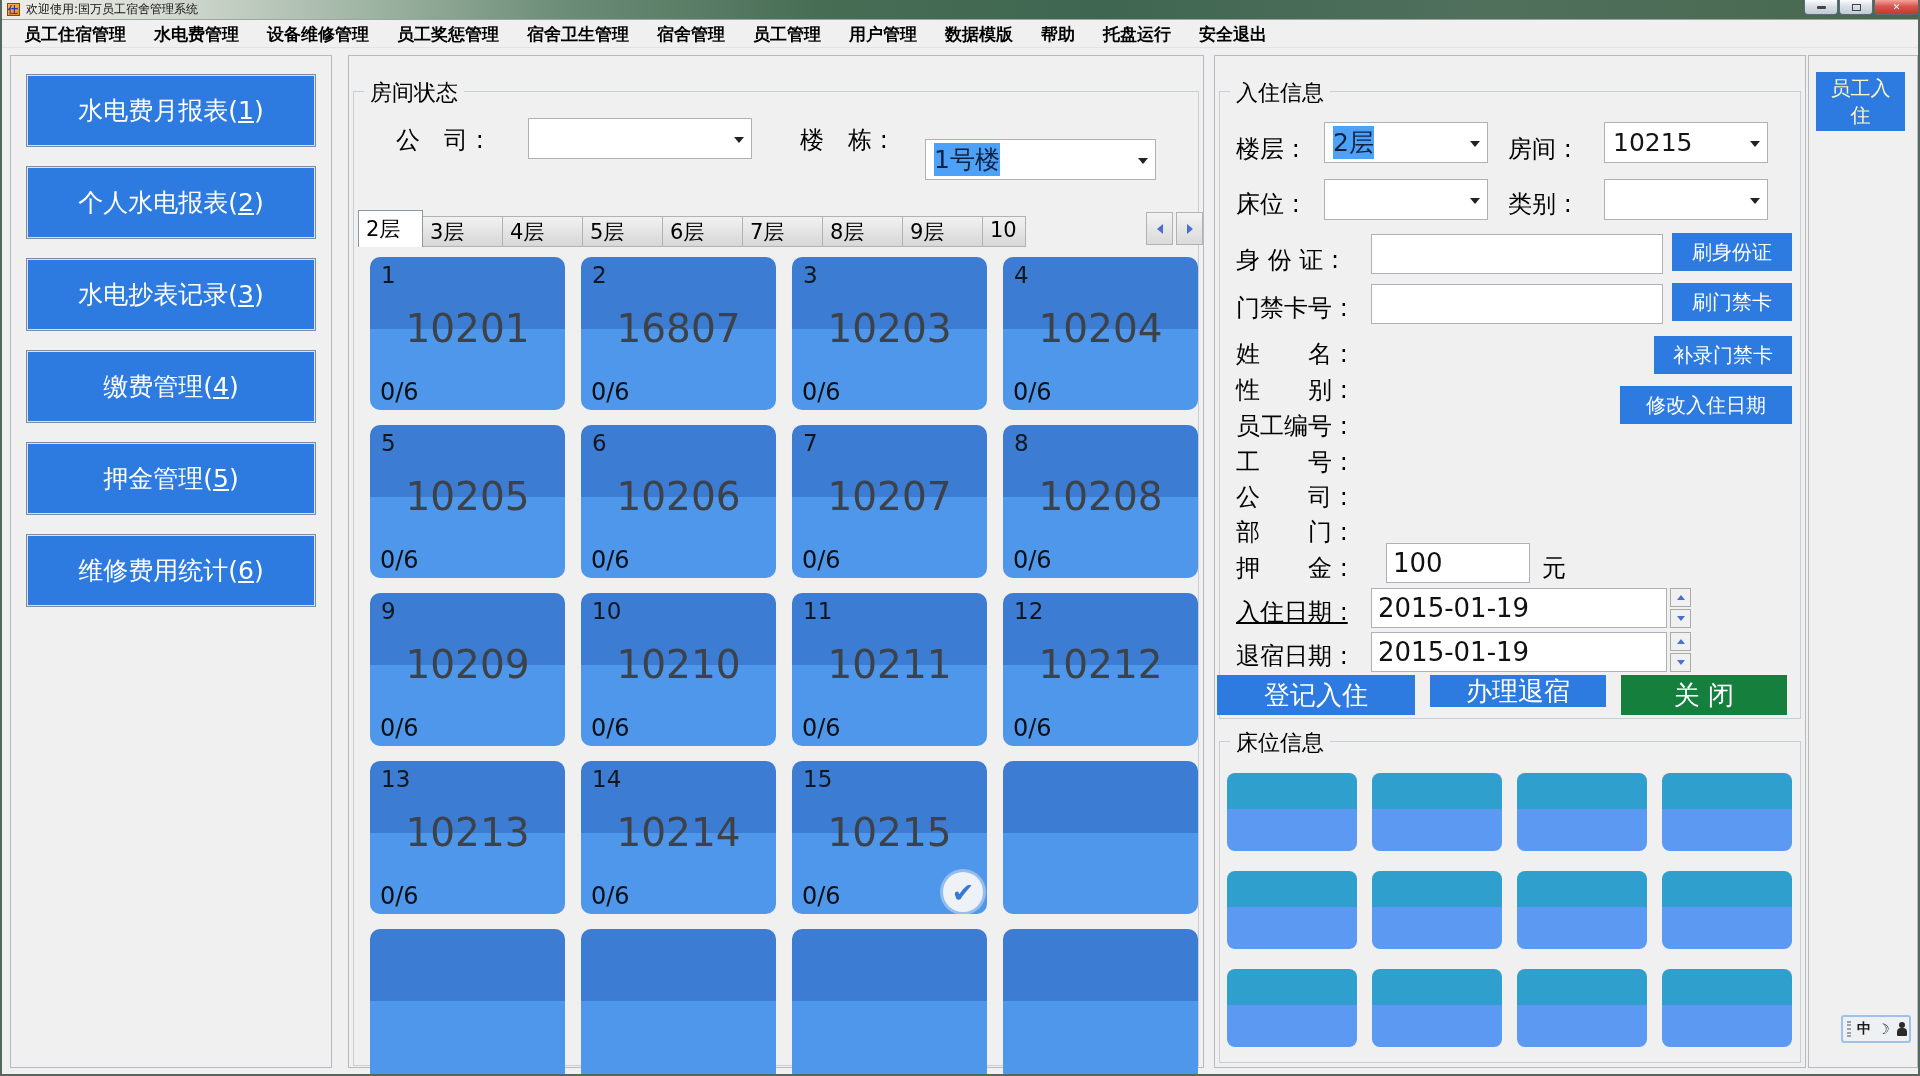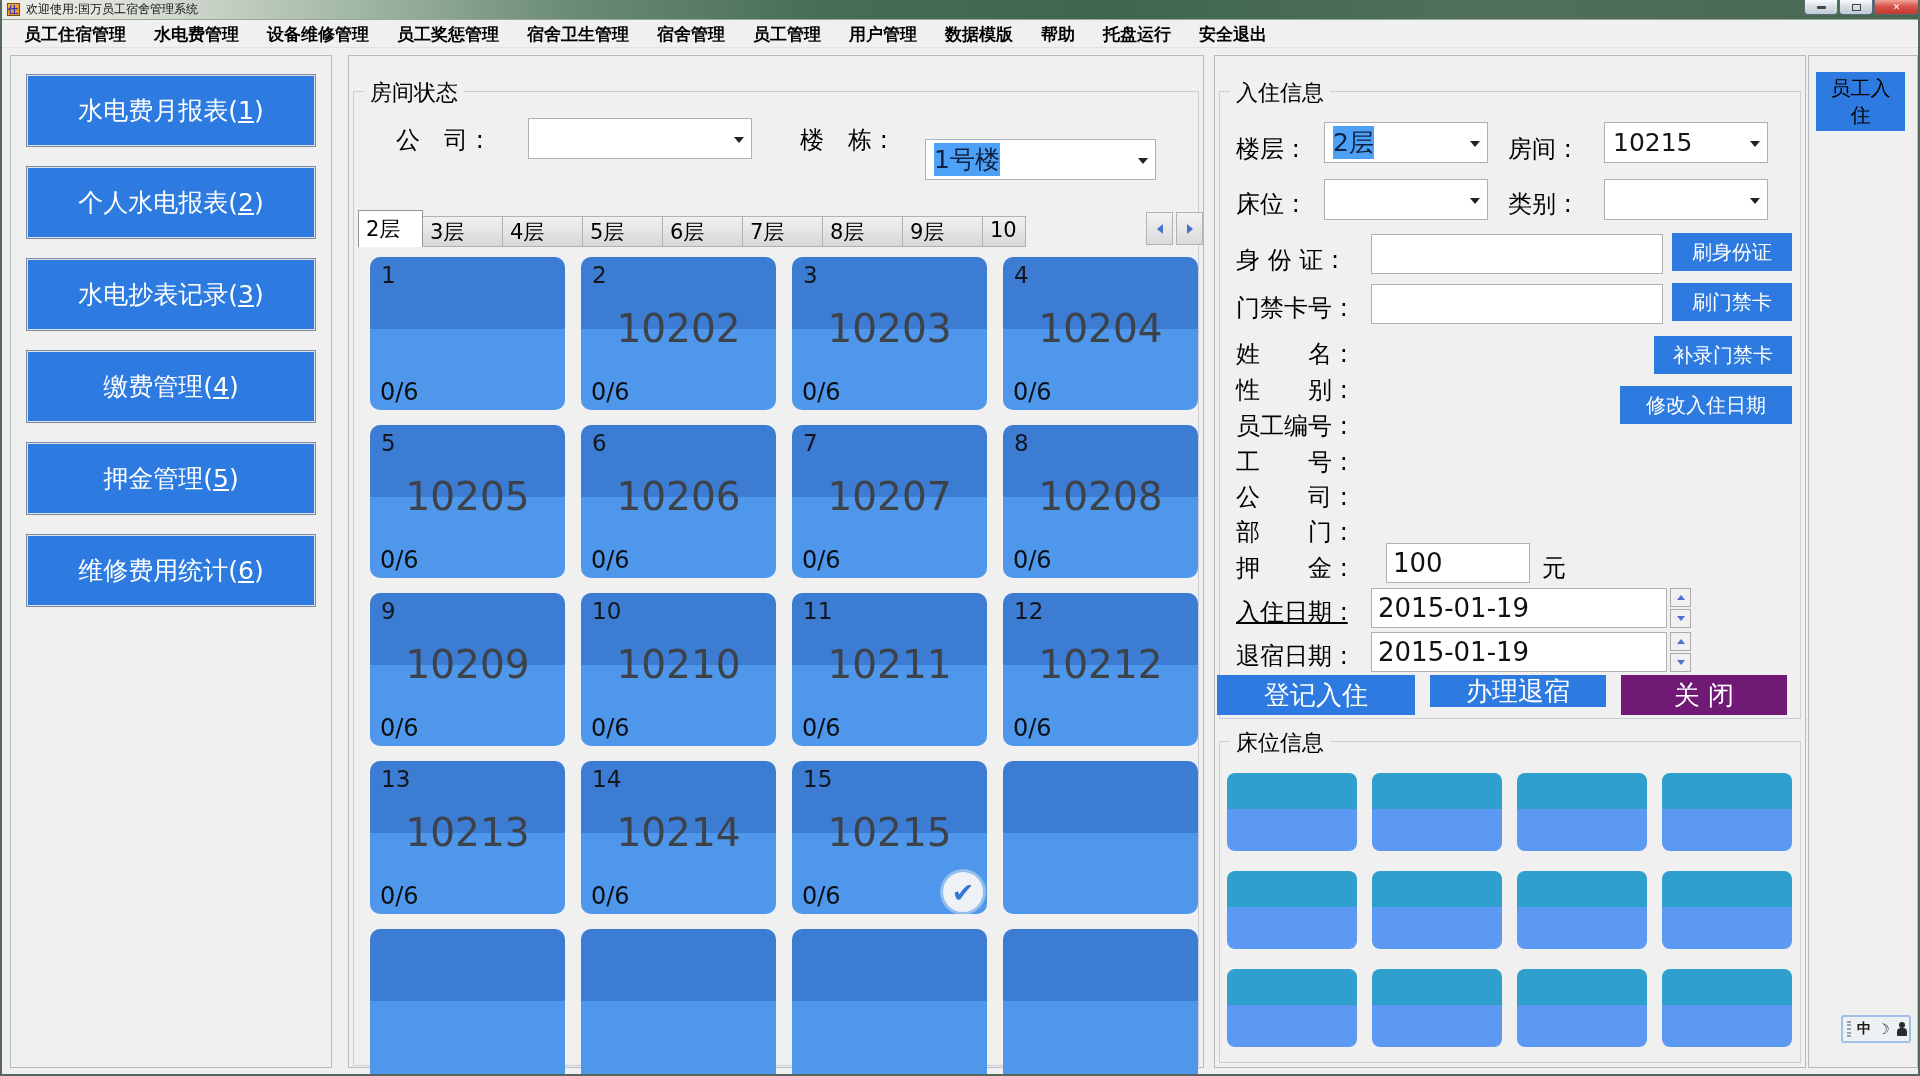--- a/index.html
+++ b/index.html
@@ -70,33 +70,33 @@
   .t-check{position:absolute;right:4px;bottom:2px;width:40px;height:40px;border-radius:50%;
     background:#eef1f5;display:flex;align-items:center;justify-content:center;
     color:#3777d6;font-size:27px;font-weight:bold;box-shadow:0 0 0 3px rgba(230,235,242,.45);}
   
   .gb-checkin{left:4px;top:35px;width:582px;height:628px;}
   .ck-label{position:absolute;font-size:24px;color:#000;white-space:nowrap;}
   .ck-input{position:absolute;height:40px;background:#fff;border:1px solid #aeb2b8;font-size:26px;color:#111;
     padding:0 6px;font-family:"DejaVu Sans","Liberation Sans",sans-serif;}
   .btn-blue{position:absolute;background:#2d7be0;color:#fff;border:none;display:flex;align-items:center;justify-content:center;
     font-size:20px;font-family:inherit;}
-  .btn-gray{position:absolute;background:#701a75;color:#fff;border:none;display:flex;align-items:center;justify-content:center;
+  .btn-gray{position:absolute;background:#15803d;color:#fff;border:none;display:flex;align-items:center;justify-content:center;
     font-size:26px;font-family:inherit;}
   .bigbtn{font-size:26px;}
   .spinner{position:absolute;width:21px;height:40px;display:flex;flex-direction:column;gap:2px;}
   .spin-btn{flex:1;background:#f0f0f0;border:1px solid #aaa;display:flex;align-items:center;justify-content:center;}
   .sp-up{width:0;height:0;border-left:4px solid transparent;border-right:4px solid transparent;border-bottom:5px solid #4a6fd0;}
   .sp-dn{width:0;height:0;border-left:4px solid transparent;border-right:4px solid transparent;border-top:5px solid #4a6fd0;}
   
   .gb-beds{left:4px;top:685px;width:582px;height:322px;}
   .bed-grid{position:absolute;left:7px;top:31px;display:grid;grid-template-columns:repeat(4,130px);grid-auto-rows:78px;gap:20px 15px;}
   .bed{border-radius:8px;background:linear-gradient(180deg,#2fa0cd 0%,#2fa0cd 46%,#5c99f2 46%,#5c99f2 100%);}
   
-  .emp-checkin{position:absolute;left:7px;top:16px;width:89px;height:59px;background:#2d7be0;color:#000000;
+  .emp-checkin{position:absolute;left:7px;top:16px;width:89px;height:59px;background:#2d7be0;color:#fef9c3;
     font-size:20px;display:flex;align-items:center;justify-content:center;text-align:center;line-height:1.35;border:none;font-family:inherit;}
   
   .ime{position:absolute;right:7px;bottom:31px;width:70px;height:28px;background:#eef1f4;border:2px solid #9fc0e8;
     border-radius:3px;display:flex;align-items:center;gap:6px;padding:0 4px;}
   .ime-grip{width:3px;height:16px;border-left:2px dotted #9aa2aa;border-right:2px dotted #9aa2aa;}
   .ime-zh{font-size:14px;font-weight:bold;color:#1a1a1a;}
   .ime-moon{font-size:14px;color:#1a1a1a;font-weight:bold;}
   .ime-person{position:relative;width:12px;height:14px;}
   .ime-person::before{content:"";position:absolute;left:3px;top:0;width:6px;height:6px;border-radius:50%;background:#2a2a2a;}
   .ime-person::after{content:"";position:absolute;left:1px;top:6px;width:10px;height:8px;border-radius:4px 4px 1px 1px;background:#2a2a2a;}
@@ -176,25 +176,26 @@
       <div class="tabscroll ts-left">
           <span class="tri-l"></span>
         </div>
       <div class="tabscroll ts-right">
           <span class="tri-r"></span>
         </div>
 
       <div class="room-grid" id="room-grid">
           <div class="tile">
             <div class="t-idx">1</div>
+            <div class="t-num">10201</div>
             <div class="t-occ">0/6</div>
           </div>
           <div class="tile">
             <div class="t-idx">2</div>
-            <div class="t-num">10202</div>
+            <div class="t-num">16807</div>
             <div class="t-occ">0/6</div>
           </div>
           <div class="tile">
             <div class="t-idx">3</div>
             <div class="t-num">10203</div>
             <div class="t-occ">0/6</div>
           </div>
           <div class="tile">
             <div class="t-idx">4</div>
             <div class="t-num">10204</div>

